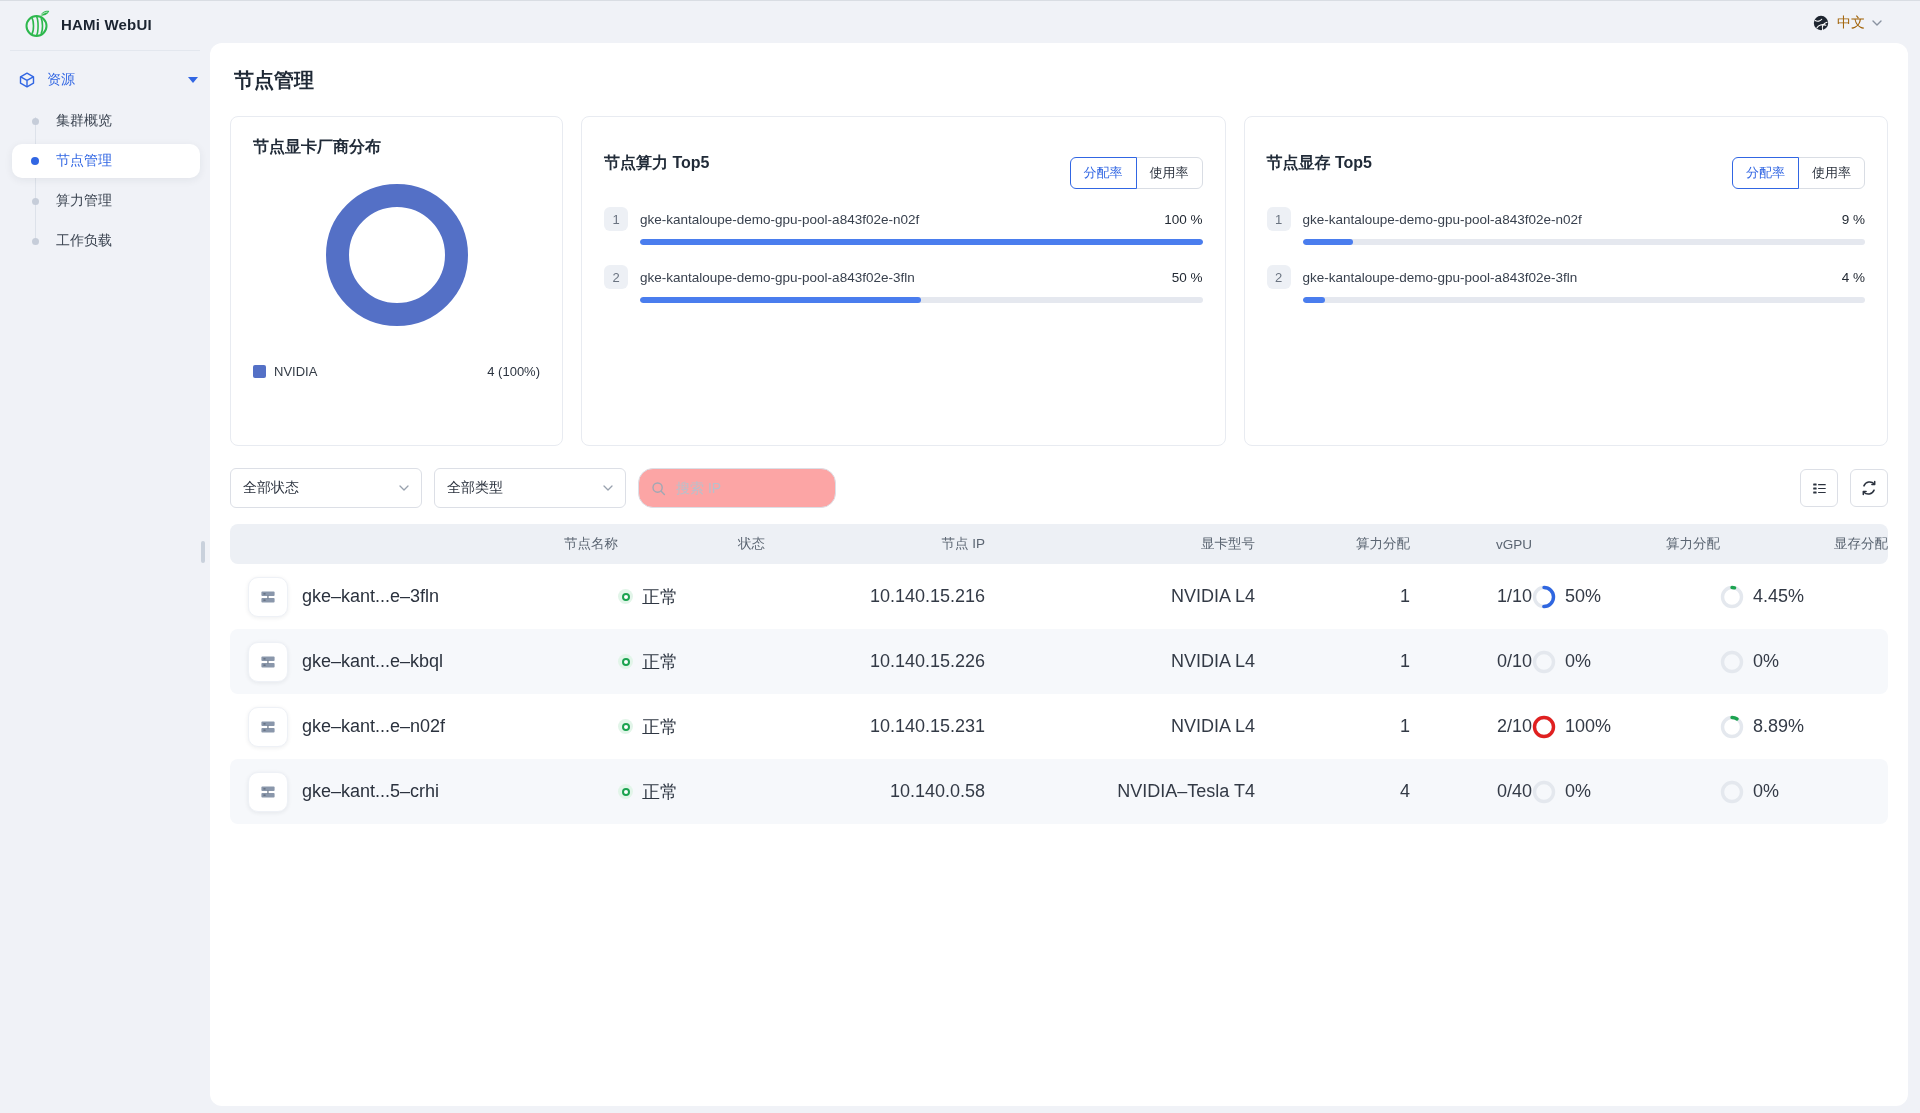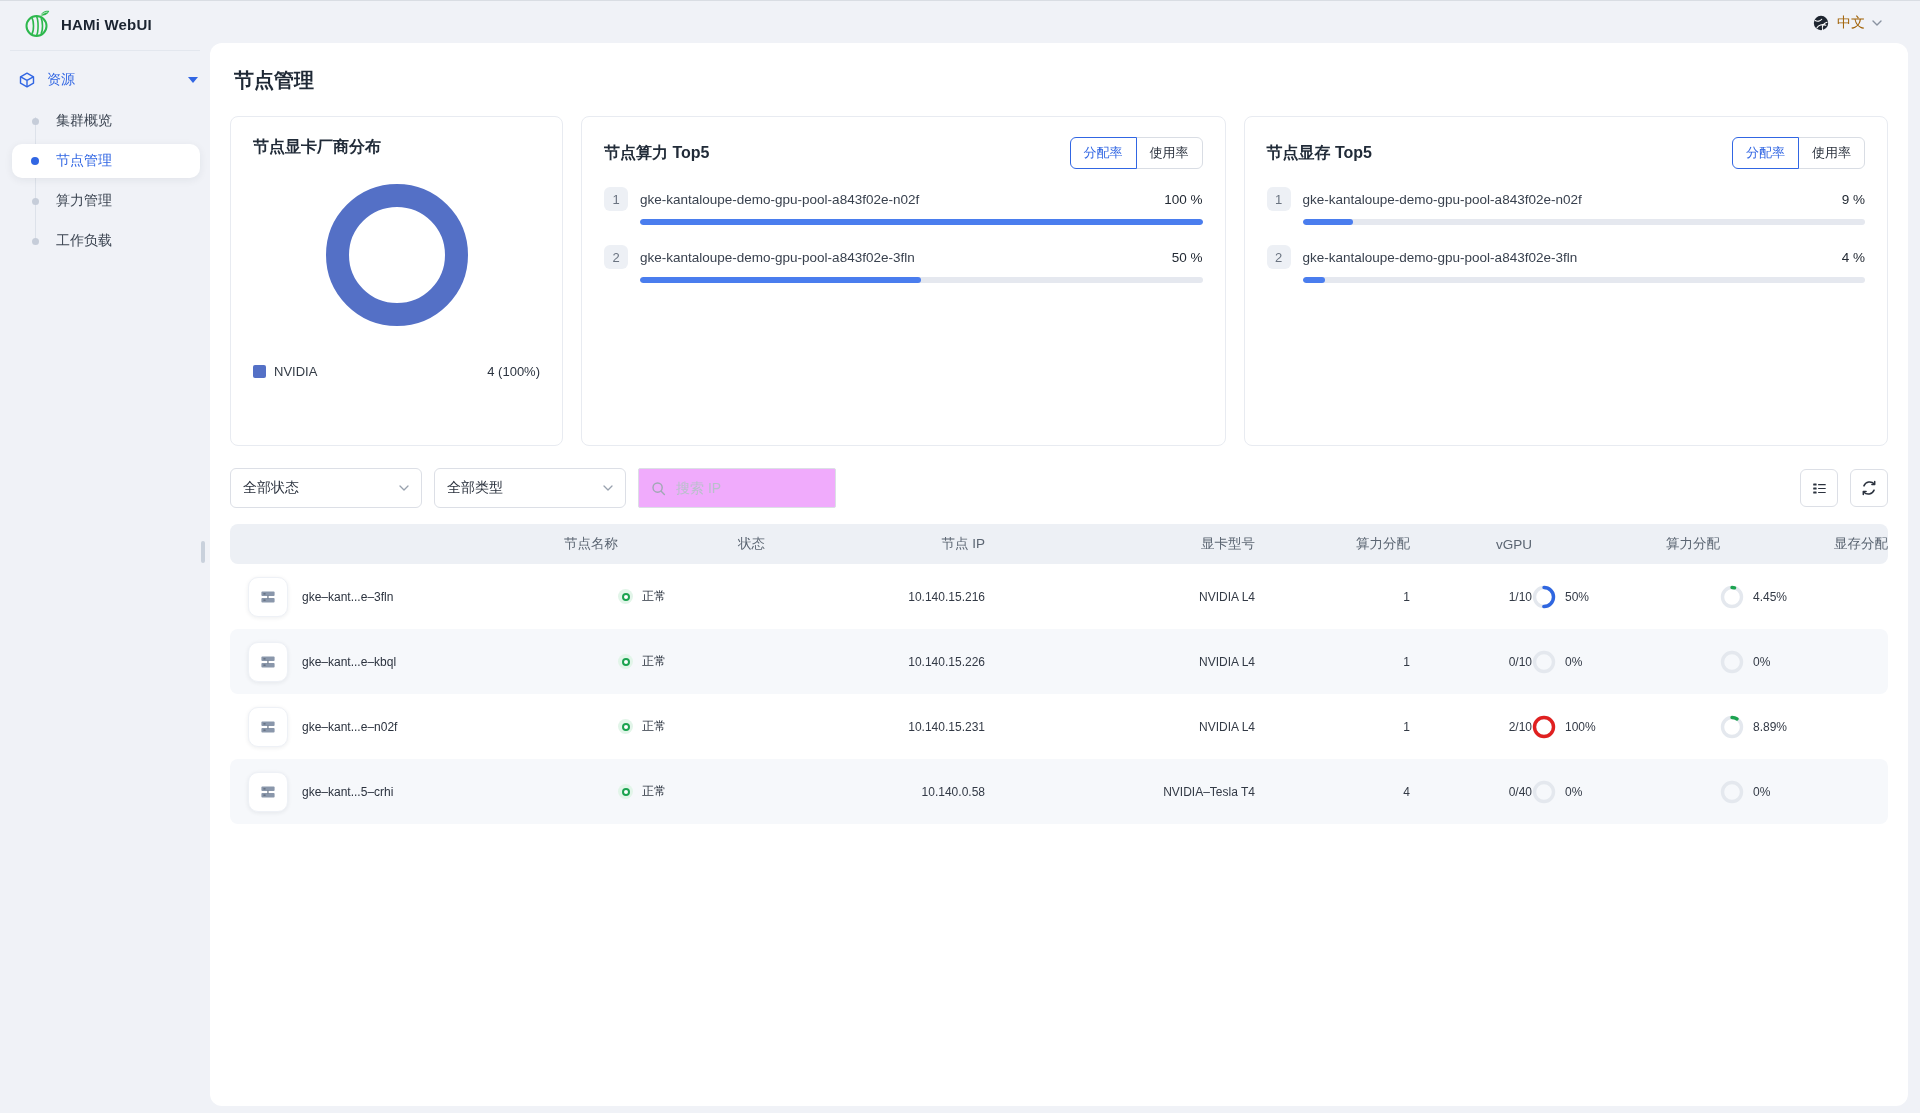--- a/index.html
+++ b/index.html
@@ -40,55 +40,55 @@
   .card-vendor{width:333px;flex:none;}
   .card-top5{flex:1;}
   .card-title{font-size:16px;font-weight:700;color:#212b38;}
   .donut-wrap{display:flex;justify-content:center;margin-top:26px;}
   .donut{width:142px;height:142px;border-radius:50%;border:23px solid var(--donut-blue);}
   .legend{display:flex;align-items:center;margin-top:38px;font-size:13px;color:#333b46;}
   .legend-swatch{width:13px;height:13px;border-radius:2px;background:var(--donut-blue);margin-right:8px;}
   .legend-value{margin-left:auto;color:#2c3440;}
 
   .top5-head{display:flex;align-items:center;justify-content:space-between;}
-  .toggle{display:flex;}
+  .toggle{display:flex;margin-top:20px;}
   .toggle-btn{height:32px;padding:0 13px;font-size:13px;display:flex;align-items:center;background:#fff;
               border:1px solid #d9dde4;color:#2b323e;cursor:pointer;}
   .toggle-btn:first-child{border-radius:6px 0 0 6px;}
   .toggle-btn:last-child{border-radius:0 6px 6px 0;margin-left:-1px;}
   .toggle-btn.active{border-color:var(--accent);color:var(--accent);position:relative;z-index:1;}
   .top5-list{margin-top:18px;}
   .top5-item{margin-bottom:20px;}
   .top5-line{display:flex;align-items:center;}
   .rank-badge{width:24px;height:24px;border-radius:6px;background:#edf0f5;color:#6a7380;font-size:13px;
               display:flex;align-items:center;justify-content:center;flex:none;}
   .t5-name{margin-left:12px;font-size:13.5px;color:#39414e;}
   .t5-value{margin-left:auto;font-size:13.5px;color:#232a34;}
   .t5-bar{margin-left:36px;margin-top:8px;height:6px;border-radius:3px;background:#e5e8ef;overflow:hidden;}
   .t5-fill{height:100%;border-radius:3px;background:var(--bar-blue);width:0;}
 
   
   .filter-row{margin-top:22px;display:flex;align-items:center;gap:12px;}
   .select{width:192px;height:40px;border:1px solid #dcdfe6;border-radius:6px;background:#fff;display:flex;
           align-items:center;padding:0 12px;font-size:14px;color:#2b323e;cursor:pointer;}
   .select .chev{margin-left:auto;display:flex;}
-  .search-box{width:198px;height:40px;border:1px solid #dcdfe6;border-radius:2px;background:#f0abfc;display:flex;
+  .search-box{width:198px;height:40px;border:1px solid #dcdfe6;border-radius:15px;background:#fca5a5;display:flex;
           align-items:center;gap:8px;padding:0 12px;}
   .search-box input{border:none;outline:none;font-size:14px;color:#2b323e;width:140px;background:transparent;}
   .search-box input::placeholder{color:#b9c0cb;}
   .flex-spacer{flex:1;}
   .icon-btn{width:38px;height:38px;border:1px solid #dcdfe6;border-radius:6px;background:#fff;display:flex;
           align-items:center;justify-content:center;cursor:pointer;}
 
   
   .node-table{margin-top:16px;text-align:right;}
   .thead,.trow{display:grid;grid-template-columns:388px 147px 220px 270px 155px 122px 188px 1fr;align-items:center;}
   .thead{height:40px;background:#edf0f5;border-radius:8px;font-size:13.5px;color:#5b6572;}
   .thead .th:first-child{padding-left:40px;}
-  .trow{height:65px;font-size:12px;color:#333a46;border-radius:8px;cursor:pointer;}
+  .trow{height:65px;font-size:18px;color:#333a46;border-radius:8px;cursor:pointer;}
   .trow.alt{background:#f6f8fb;}
   .cell-name{display:flex;align-items:center;gap:14px;padding-left:18px;color:#2b323e;}
   .node-tile{width:40px;height:40px;background:#fff;border:1px solid #eef1f6;border-radius:10px;flex:none;
              box-shadow:0 1px 4px rgba(23,32,46,.08);display:flex;align-items:center;justify-content:center;}
   .status-cell{display:flex;align-items:center;gap:9px;color:#2e3642;}
   .status-dot{width:15px;height:15px;border-radius:50%;background:#e2f5e9;display:flex;align-items:center;justify-content:center;flex:none;}
   .status-dot i{display:block;width:8px;height:8px;border-radius:50%;border:2px solid var(--green);background:#fff;}
   .ring-cell{display:flex;align-items:center;gap:9px;}
   .ring{flex:none;}
 </style>

